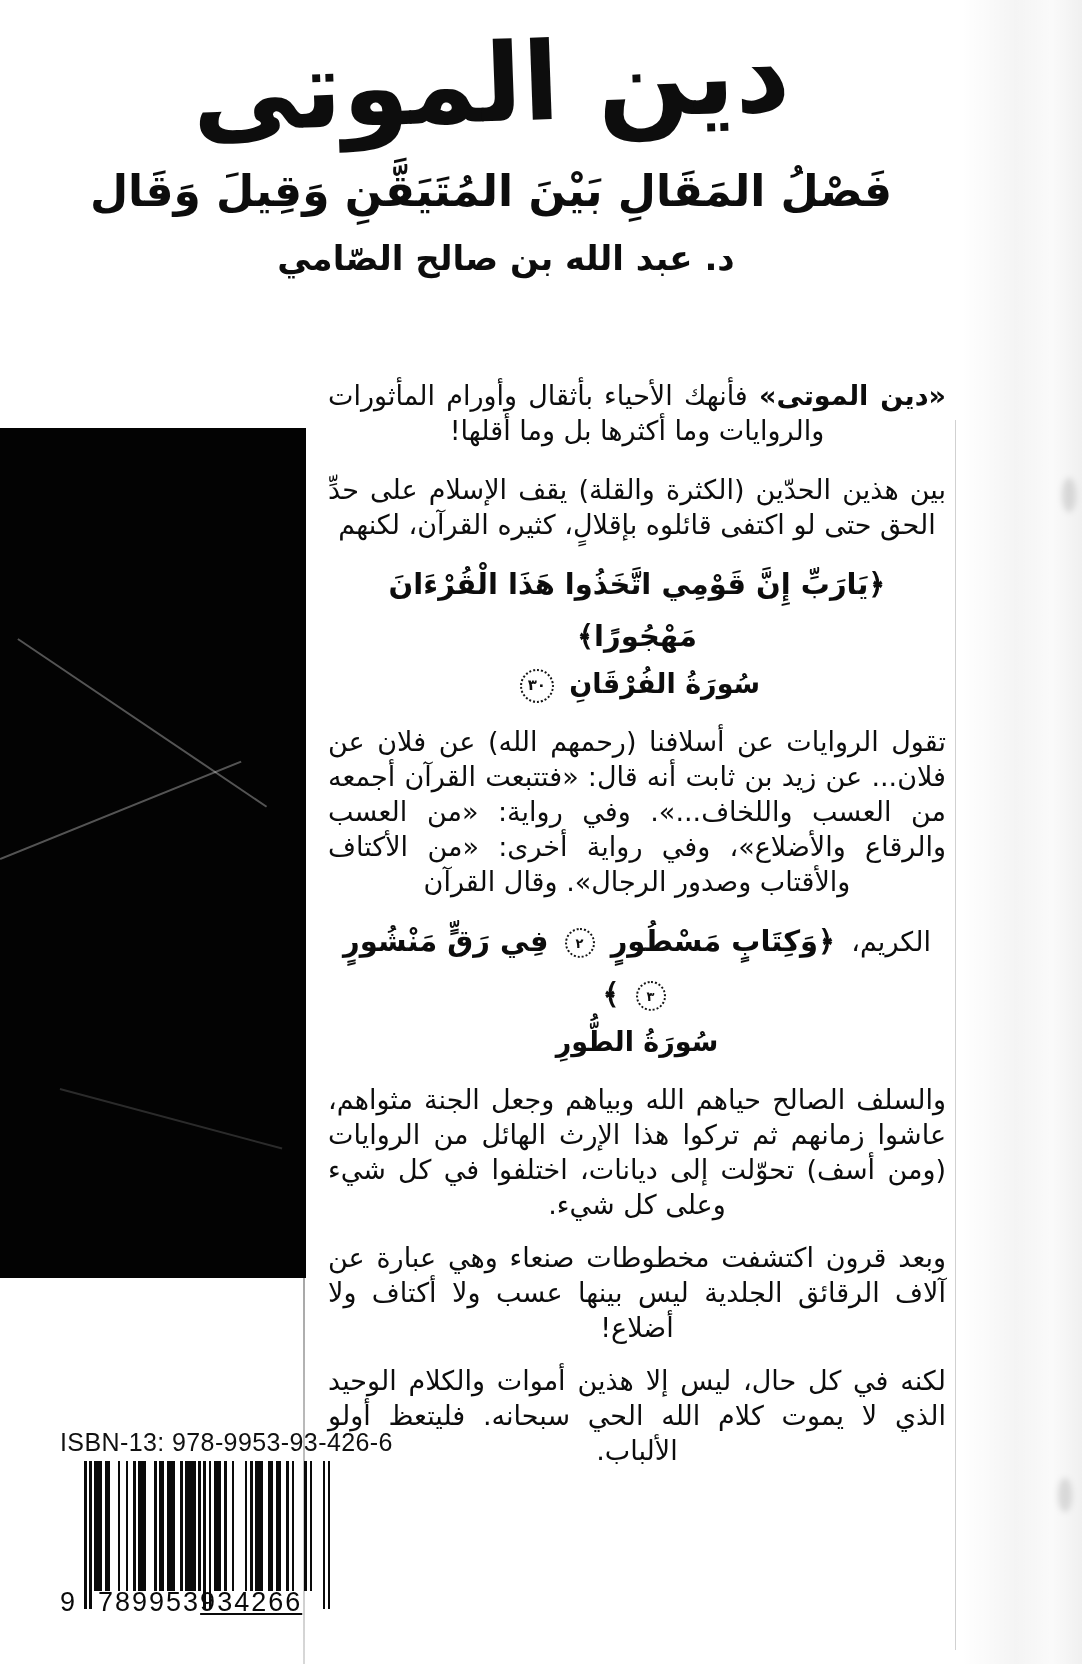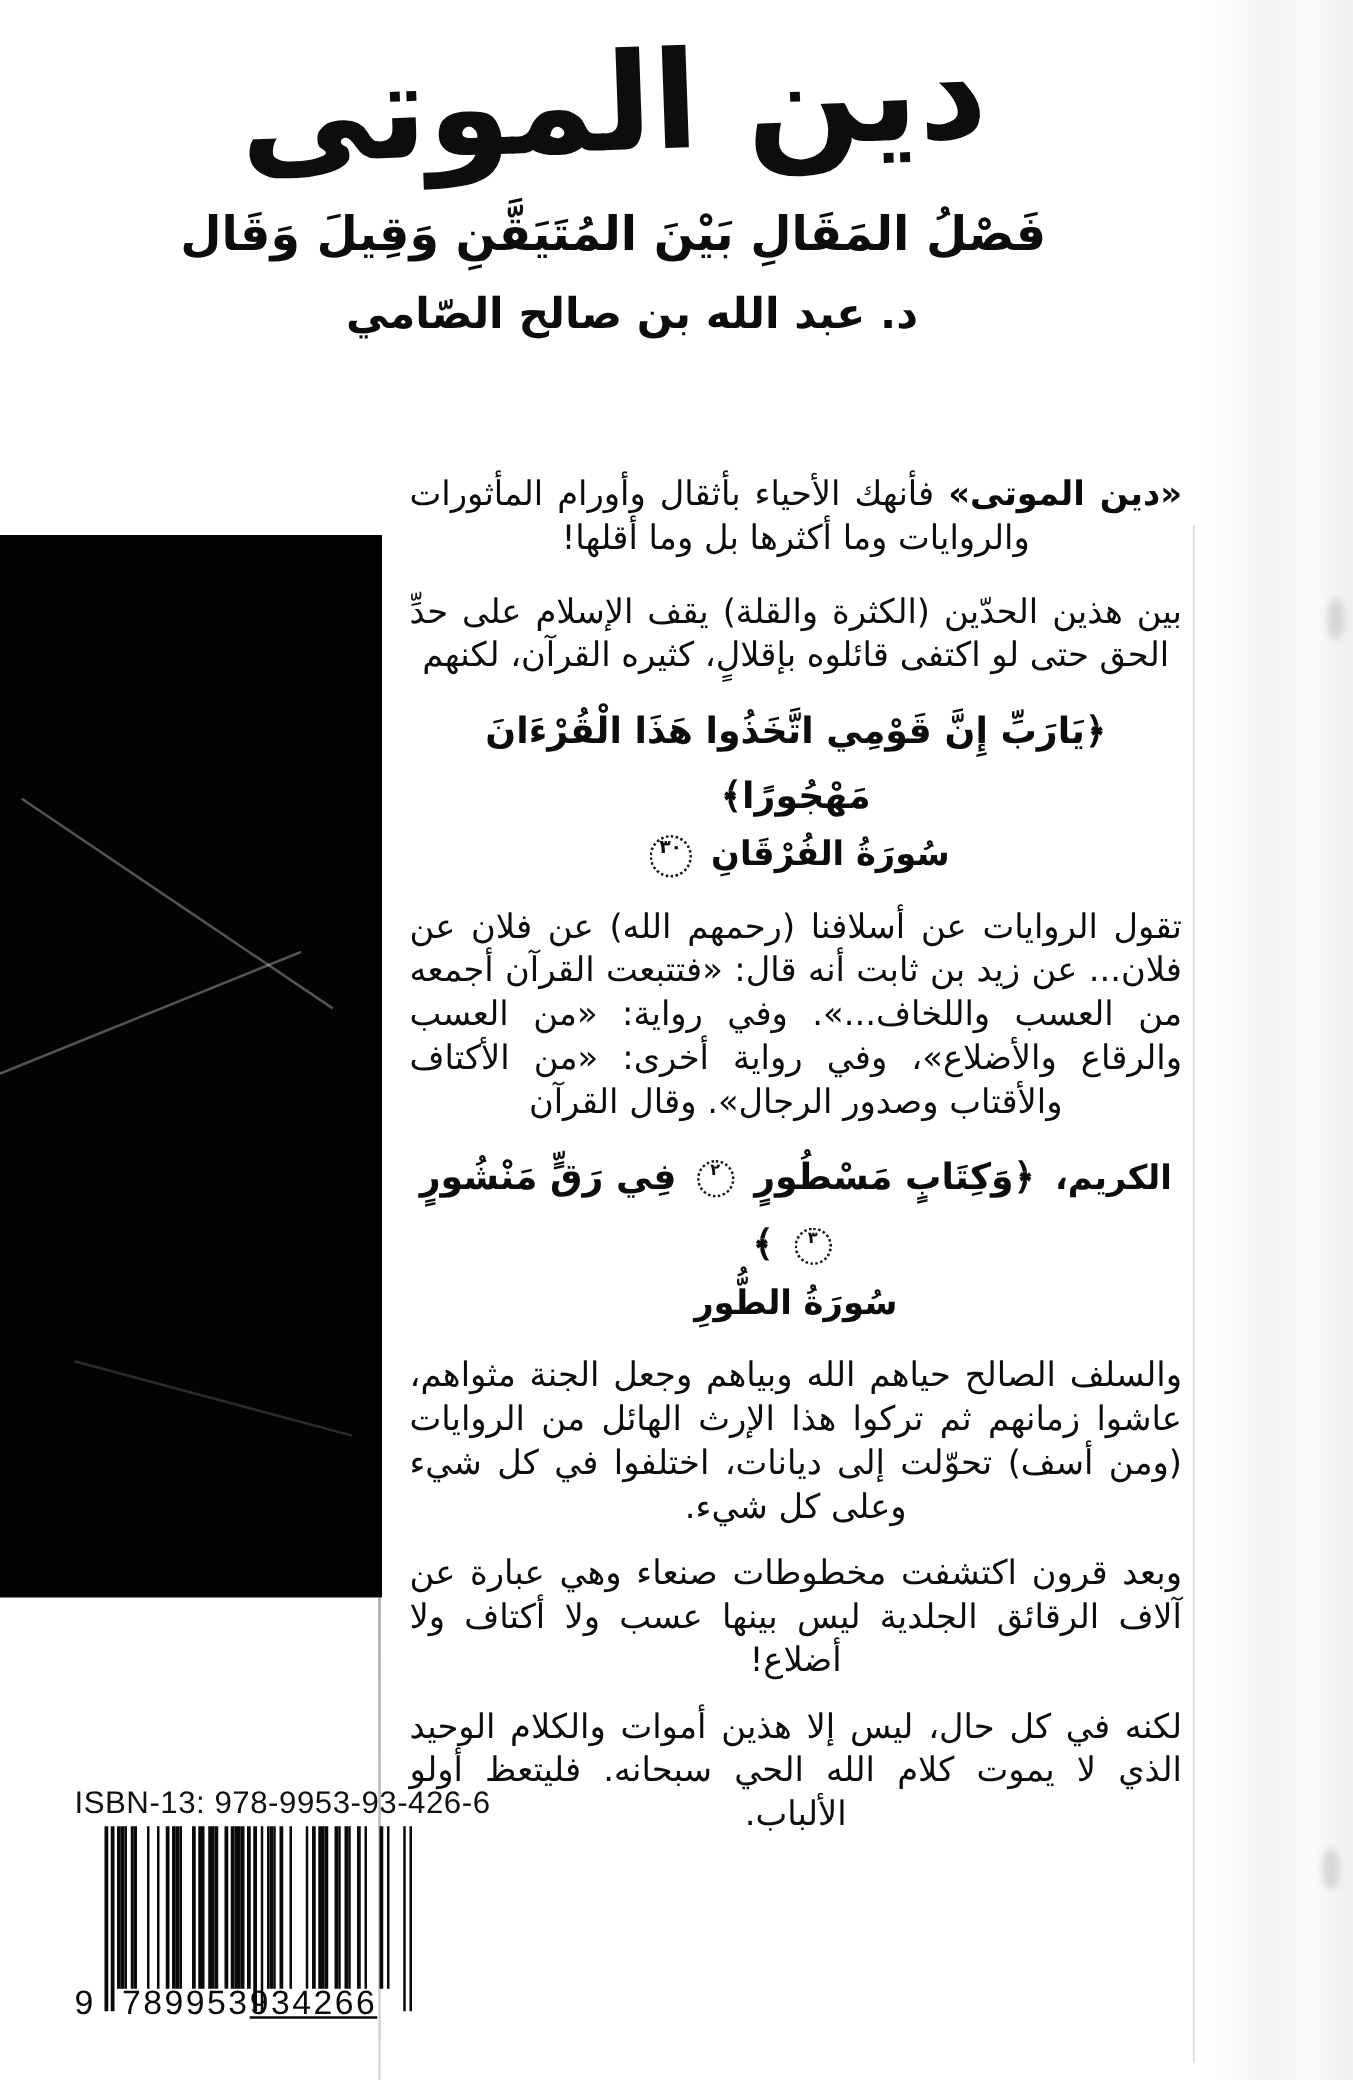--- a/index.html
+++ b/index.html
@@ -38,21 +38,21 @@
   .smudge.s2{left:1058px;top:1478px;}
   
   .masthead{
     position:absolute;left:0;right:100px;top:16px;text-align:center;
   }
   .title{
     font-size:108px;line-height:1.25;font-weight:bold;margin:0;
     letter-spacing:-2px;transform:rotate(-2deg);
   }
   .subtitle{
-    font-size:38px;font-weight:bold;margin-top:14px;letter-spacing:1px;
+    font-size:44px;font-weight:bold;margin-top:14px;letter-spacing:1px;
   }
   .author{
     font-size:34px;font-weight:bold;margin-top:22px;letter-spacing:1px;padding-left:30px;
   }
   
   .blurb{
     position:absolute;left:306px;top:378px;width:654px;
     padding:0 14px 0 22px;box-sizing:border-box;
     font-size:27px;line-height:35px;
   }
@@ -64,27 +64,27 @@
   .mt1{margin-top:24px !important;}
   .mt2{margin-top:18px !important;}
   .quran{
     text-align:center;font-weight:bold;font-size:29px;line-height:52px;margin-top:16px;
   }
   .surah{
     text-align:center;font-size:27px;font-weight:bold;line-height:44px;
   }
   .surah .name{font-weight:bold;}
   .rosette{
-    display:inline-flex;justify-content:center;
+    display:inline-flex;align-items:center;justify-content:center;
     width:30px;height:30px;border:2px dotted #151515;border-radius:50%;
     font-size:15px;font-weight:bold;line-height:1;margin:0 6px;vertical-align:middle;
     box-shadow:0 0 0 1px #fff inset;
   }
   .rosette.small{width:26px;height:26px;font-size:13px;}
-  .quran .lead{font-weight:bold;font-size:27px;margin-left:6px;}
+  .quran .lead{font-weight:normal;font-size:27px;margin-left:6px;}
   
   .isbn-block{
     position:absolute;left:60px;top:1428px;width:292px;
     font-family:"Liberation Sans",sans-serif;direction:ltr;z-index:2;background:transparent;
   }
   .isbn-label{
     font-size:25px;letter-spacing:.4px;color:#111;text-align:center;white-space:nowrap;
   }
   .bars{
     margin-left:24px;margin-top:4px;width:248px;height:148px;

